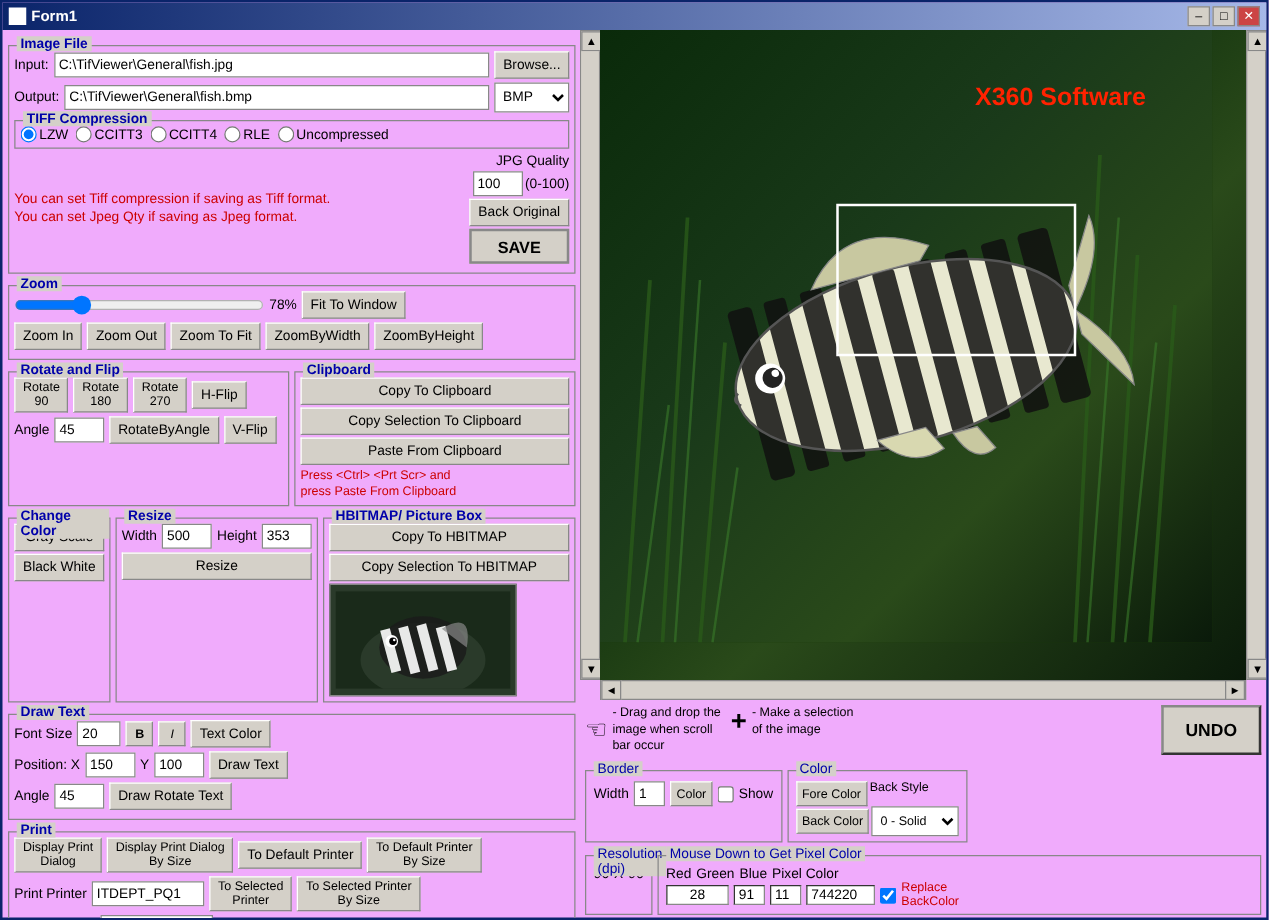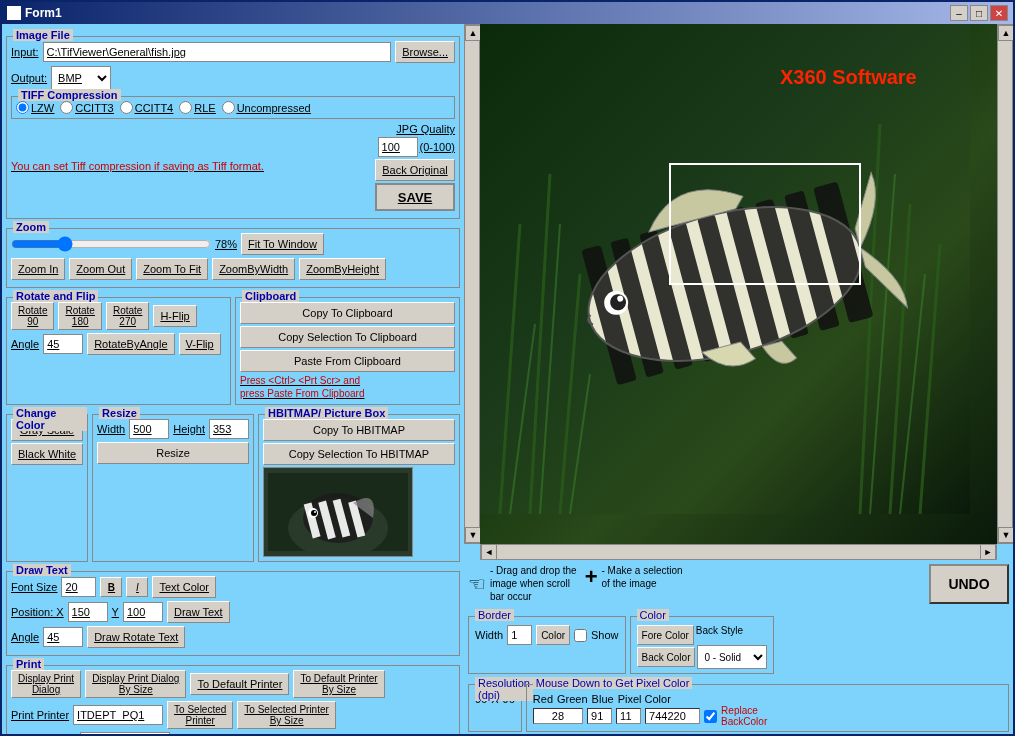--- a/index.html
+++ b/index.html
@@ -5,21 +5,21 @@
     * { box-sizing: border-box; margin: 0; padding: 0; }
     body {
       font-family: 'Tahoma', 'Arial', sans-serif;
       font-size: 11px;
       background: #d4d0c8;
       overflow: hidden;
     }
     .window {
       width: 1015px;
       height: 736px;
-      background: #7dd3fc;
+      background: #f0abfc;
       border: 2px solid #0a246a;
       display: flex;
       flex-direction: column;
     }
     .title-bar {
       background: linear-gradient(to right, #0a246a, #a6b8e8);
       color: white;
       padding: 3px 5px;
       display: flex;
       align-items: center;
@@ -69,21 +69,20 @@
       display: flex;
       flex-direction: column;
       gap: 3px;
       overflow-y: auto;
     }
     .group-box {
       border: 1px solid #888;
       padding: 4px;
       position: relative;
       margin-top: 6px;
-      text-decoration: underline;
     }
     .group-box-title {
       position: absolute;
       top: -8px;
       left: 6px;
       background: #d4d0c8;
       padding: 0 3px;
       color: #0000aa;
       font-weight: bold;
       font-size: 11px;
@@ -280,20 +279,21 @@
 
       <div class="group-box" style="margin-top:8px;">
         <span class="group-box-title">Image File</span>
         <div class="row">
           <label>Input:</label>
           <input type="text" style="flex: 1 1 0%;" value="C:\TifViewer\General\fish.jpg">
           <button class="btn">Browse...</button>
         </div>
         <div class="row">
           <label>Output:</label>
+          <input type="text" style="flex: 1 1 0%;" value="C:\TifViewer\General\fish.bmp">
           <select style="width:60px;">
             <option>BMP</option><option>JPG</option><option>TIF</option><option>PNG</option>
           </select>
         </div>
 
         <div class="group-box" style="margin-top:6px;">
           <span class="group-box-title">TIFF Compression</span>
           <div class="radio-group">
             <div class="radio-item">
               <input type="radio" name="tiff" checked="" style="">
@@ -314,20 +314,21 @@
             <div class="radio-item">
               <input type="radio" name="tiff" style="">
               <label>Uncompressed</label>
             </div>
           </div>
         </div>
 
         <div class="row" style="margin-top:4px;">
           <div style="flex:1;">
             <div class="hint-text">You can set Tiff compression if saving as Tiff format.</div>
+            <div class="hint-text">You can set Jpeg Qty if saving as Jpeg format.</div>
           </div>
           <div style="display:flex;flex-direction:column;align-items:flex-end;gap:2px;">
             <div style="display:flex;align-items:center;gap:2px;">
               <label>JPG Quality</label>
             </div>
             <div style="display:flex;align-items:center;gap:2px;">
               <input type="text" style="width: 40px;" value="100">
               <label>(0-100)</label>
             </div>
             <button class="btn btn-wide">Back Original</button>

